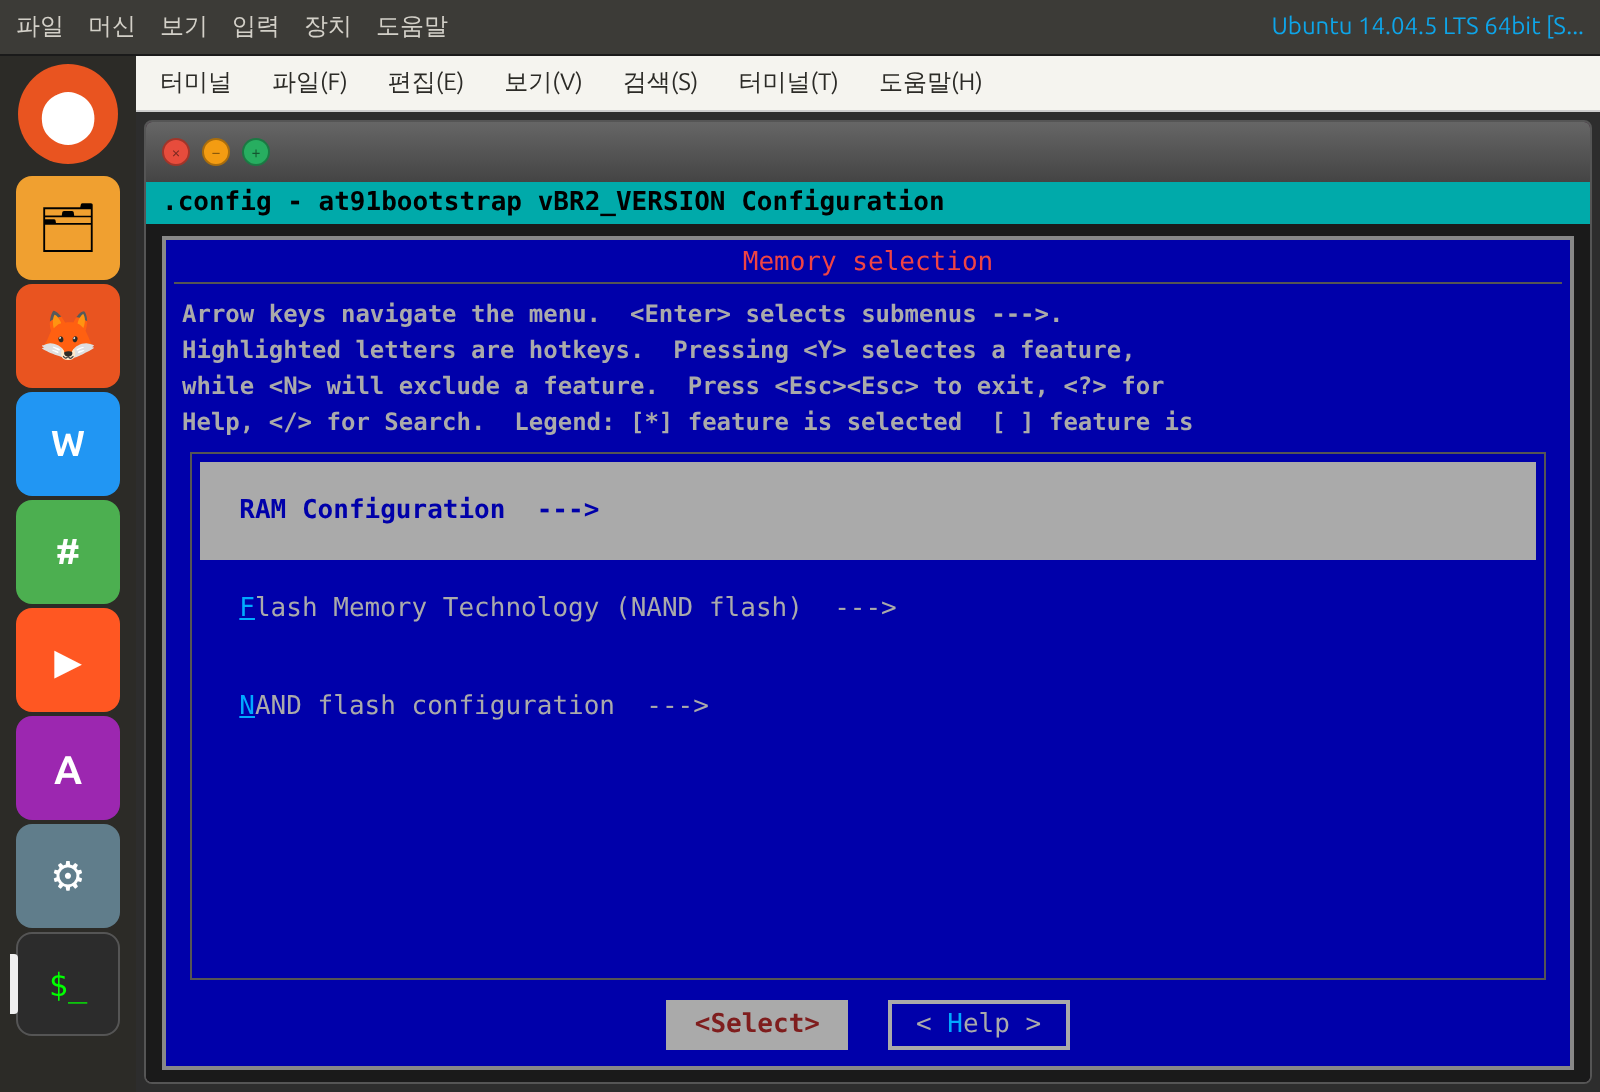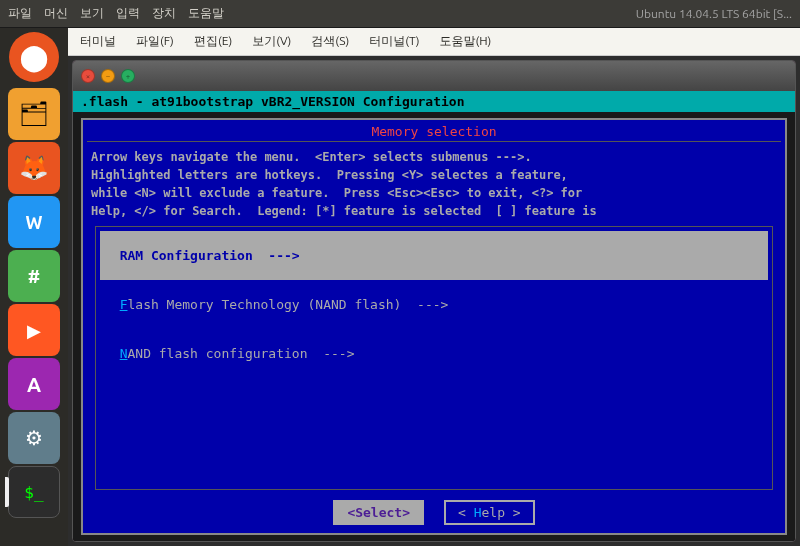--- a/index.html
+++ b/index.html
@@ -26,21 +26,21 @@
     .system-bar-left {
       display: flex;
       gap: 12px;
     }
     .system-bar-item {
       color: #d3d0c8;
       font-size: 12px;
       cursor: pointer;
     }
     .system-bar-right {
-      color: #a3a3a3;
+      color: #0ea5e9;
       font-size: 12px;
     }
 
     
     .launcher {
       position: absolute;
       left: 0;
       top: 28px;
       width: 68px;
       height: 518px;
@@ -236,21 +236,21 @@
       background: #0000aa;
       color: #aaaaaa;
       border: 2px solid #aaaaaa;
       padding: 3px 12px;
       font-family: monospace;
       font-size: 13px;
       cursor: pointer;
     }
     .kconfig-btn.focused {
       background: #aaaaaa;
-      color: #4c1d95;
+      color: #7f1d1d;
       font-weight: bold;
     }
     .kconfig-btn .hotkey {
       color: #00aaff;
     }
   </style>
 </head>
 <body>
 
 <div class="system-bar">
@@ -319,21 +319,21 @@
   <div class="terminal-window">
 
     <div class="terminal-titlebar">
       <div class="title-btn btn-close">×</div>
       <div class="title-btn btn-min">−</div>
       <div class="title-btn btn-max">+</div>
     </div>
 
     <div class="terminal-content">
 
-      <div class="config-header">.flash - at91bootstrap vBR2_VERSION Configuration</div>
+      <div class="config-header">.config - at91bootstrap vBR2_VERSION Configuration</div>
 
       <div class="kconfig-dialog">
         <div class="kconfig-inner">
 
           <div class="kconfig-title-bar">Memory selection</div>
 
           <div class="kconfig-help-text">
             Arrow keys navigate the menu.&nbsp; &lt;Enter&gt; <span style="color:#aaaaaa">selects</span> submenus ---&gt;.<br>
             Highlighted letters are hotkeys.&nbsp; <span style="color:#aaaaaa">Pressing</span> &lt;Y&gt; selectes a feature,<br>
             while &lt;N&gt; will exclude a feature.&nbsp; Press &lt;Esc&gt;&lt;Esc&gt; to exit, &lt;?&gt; for<br>

